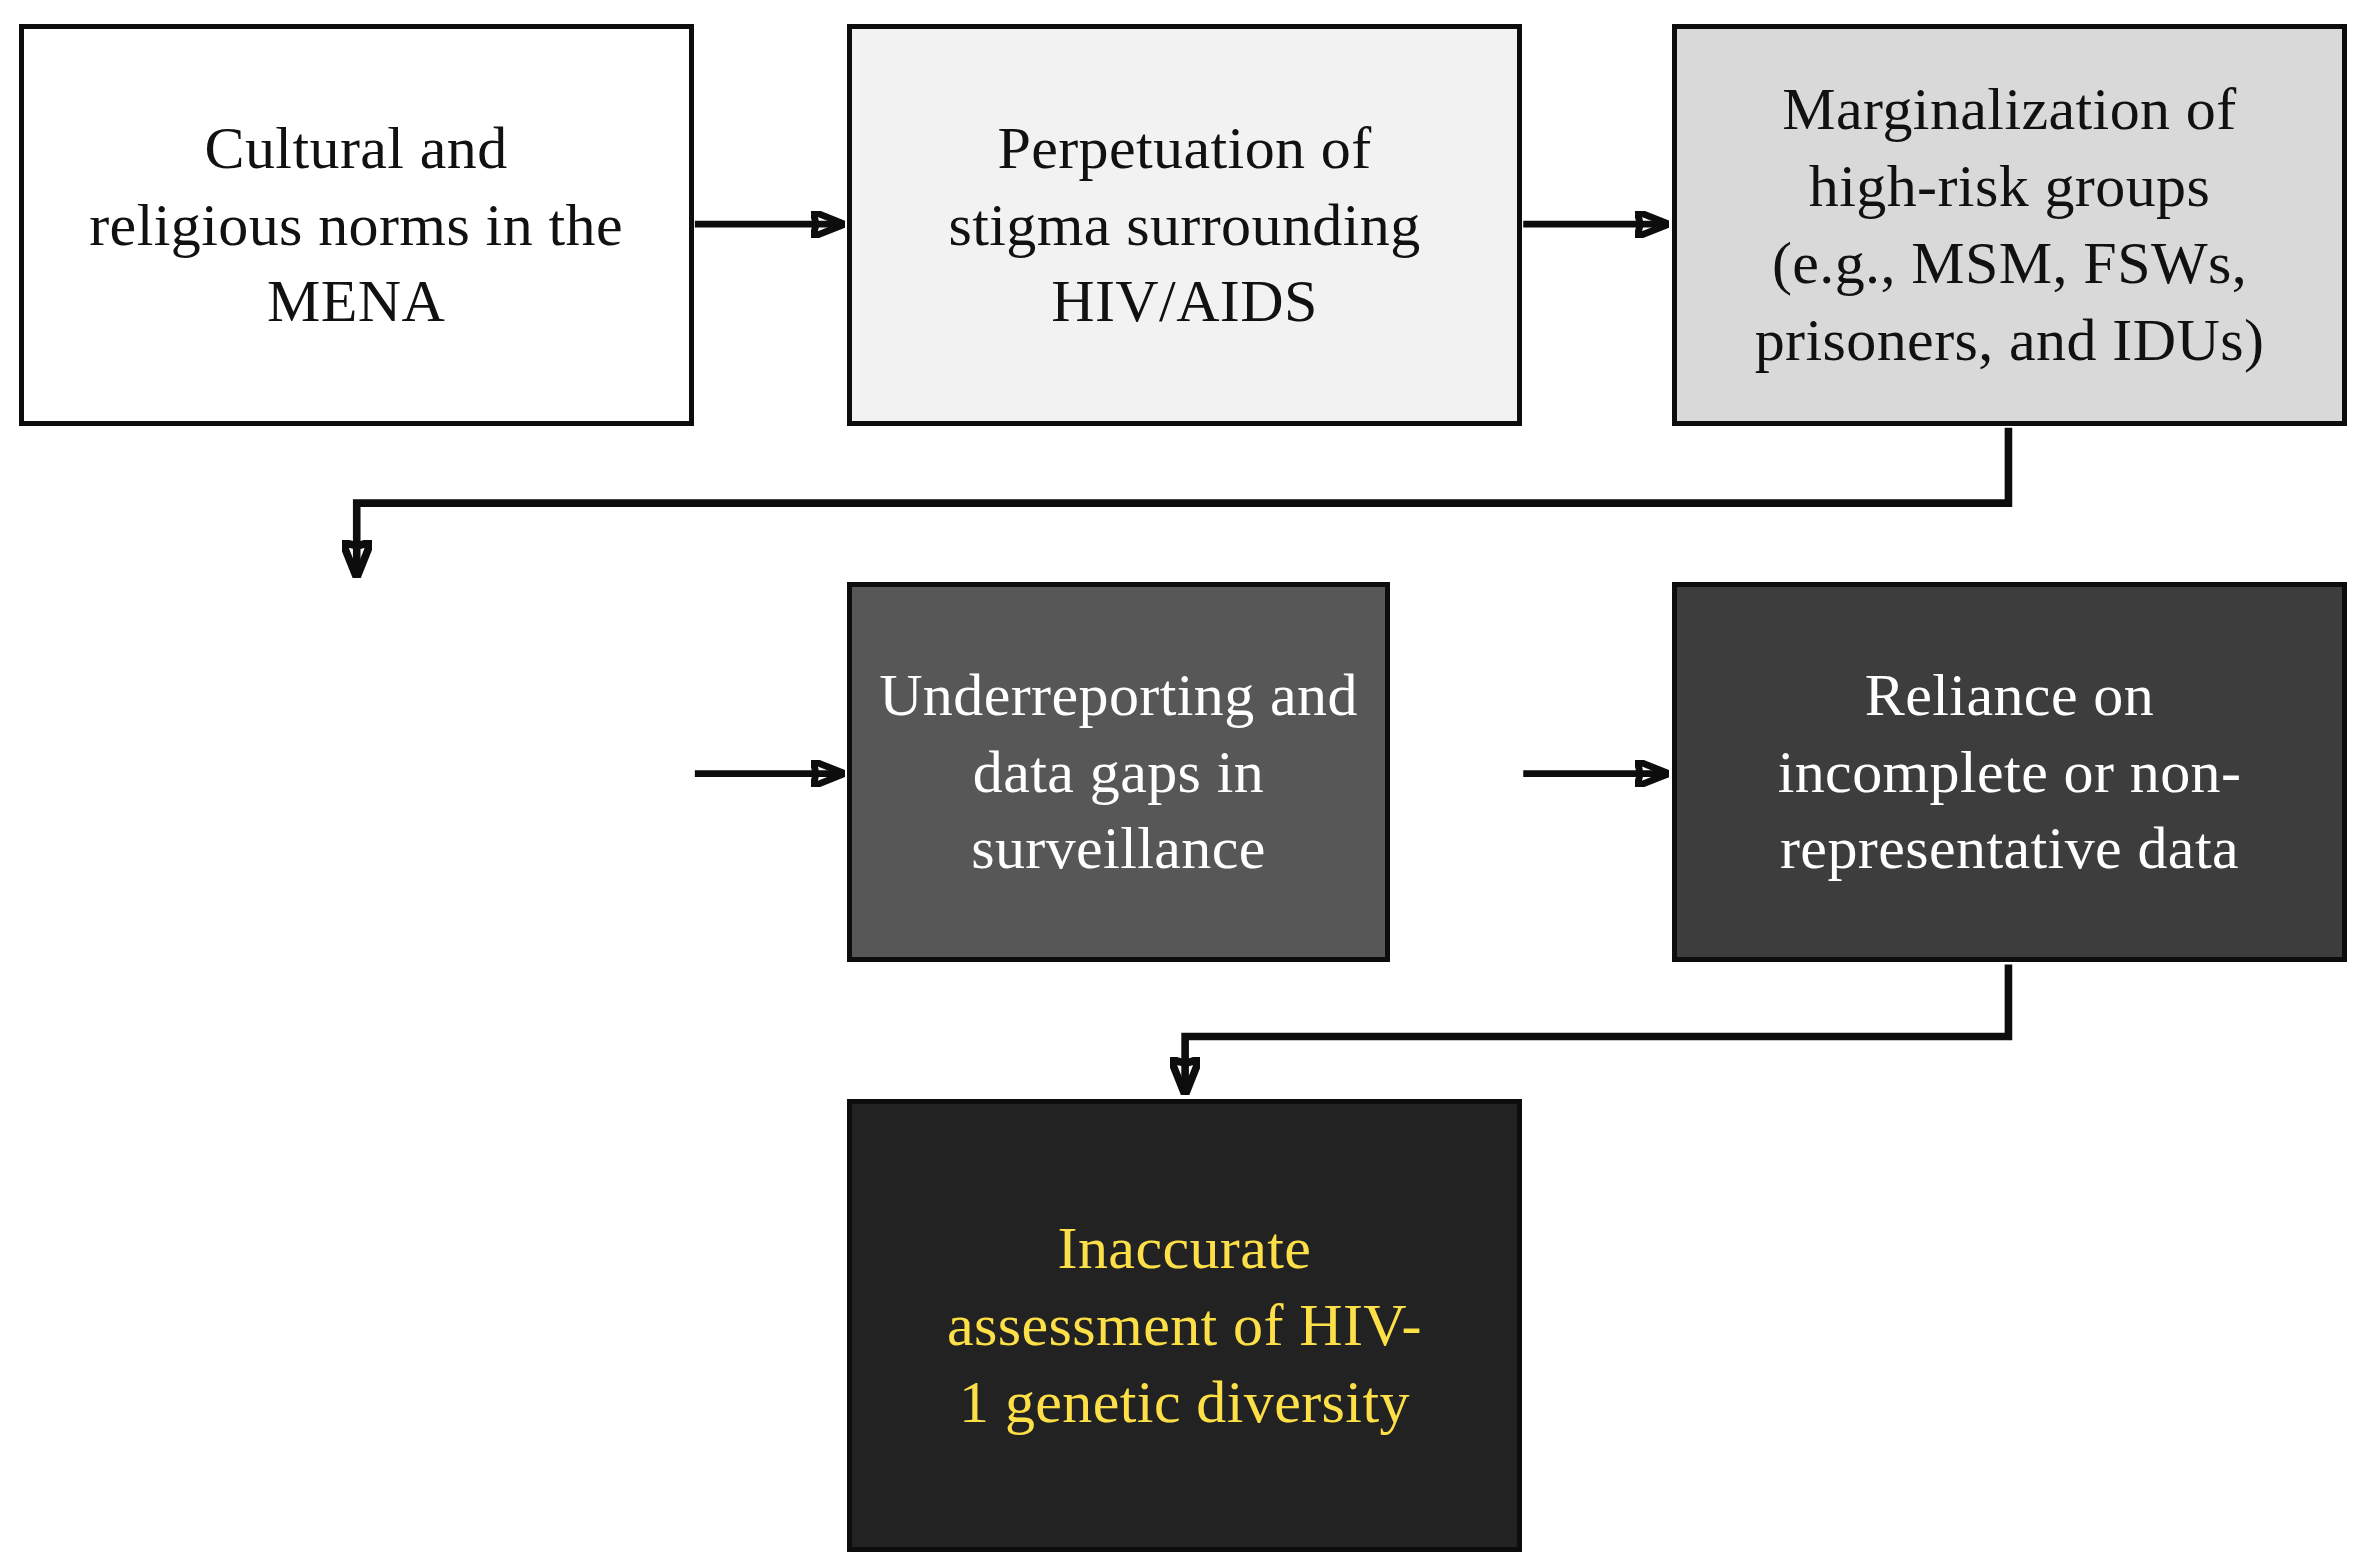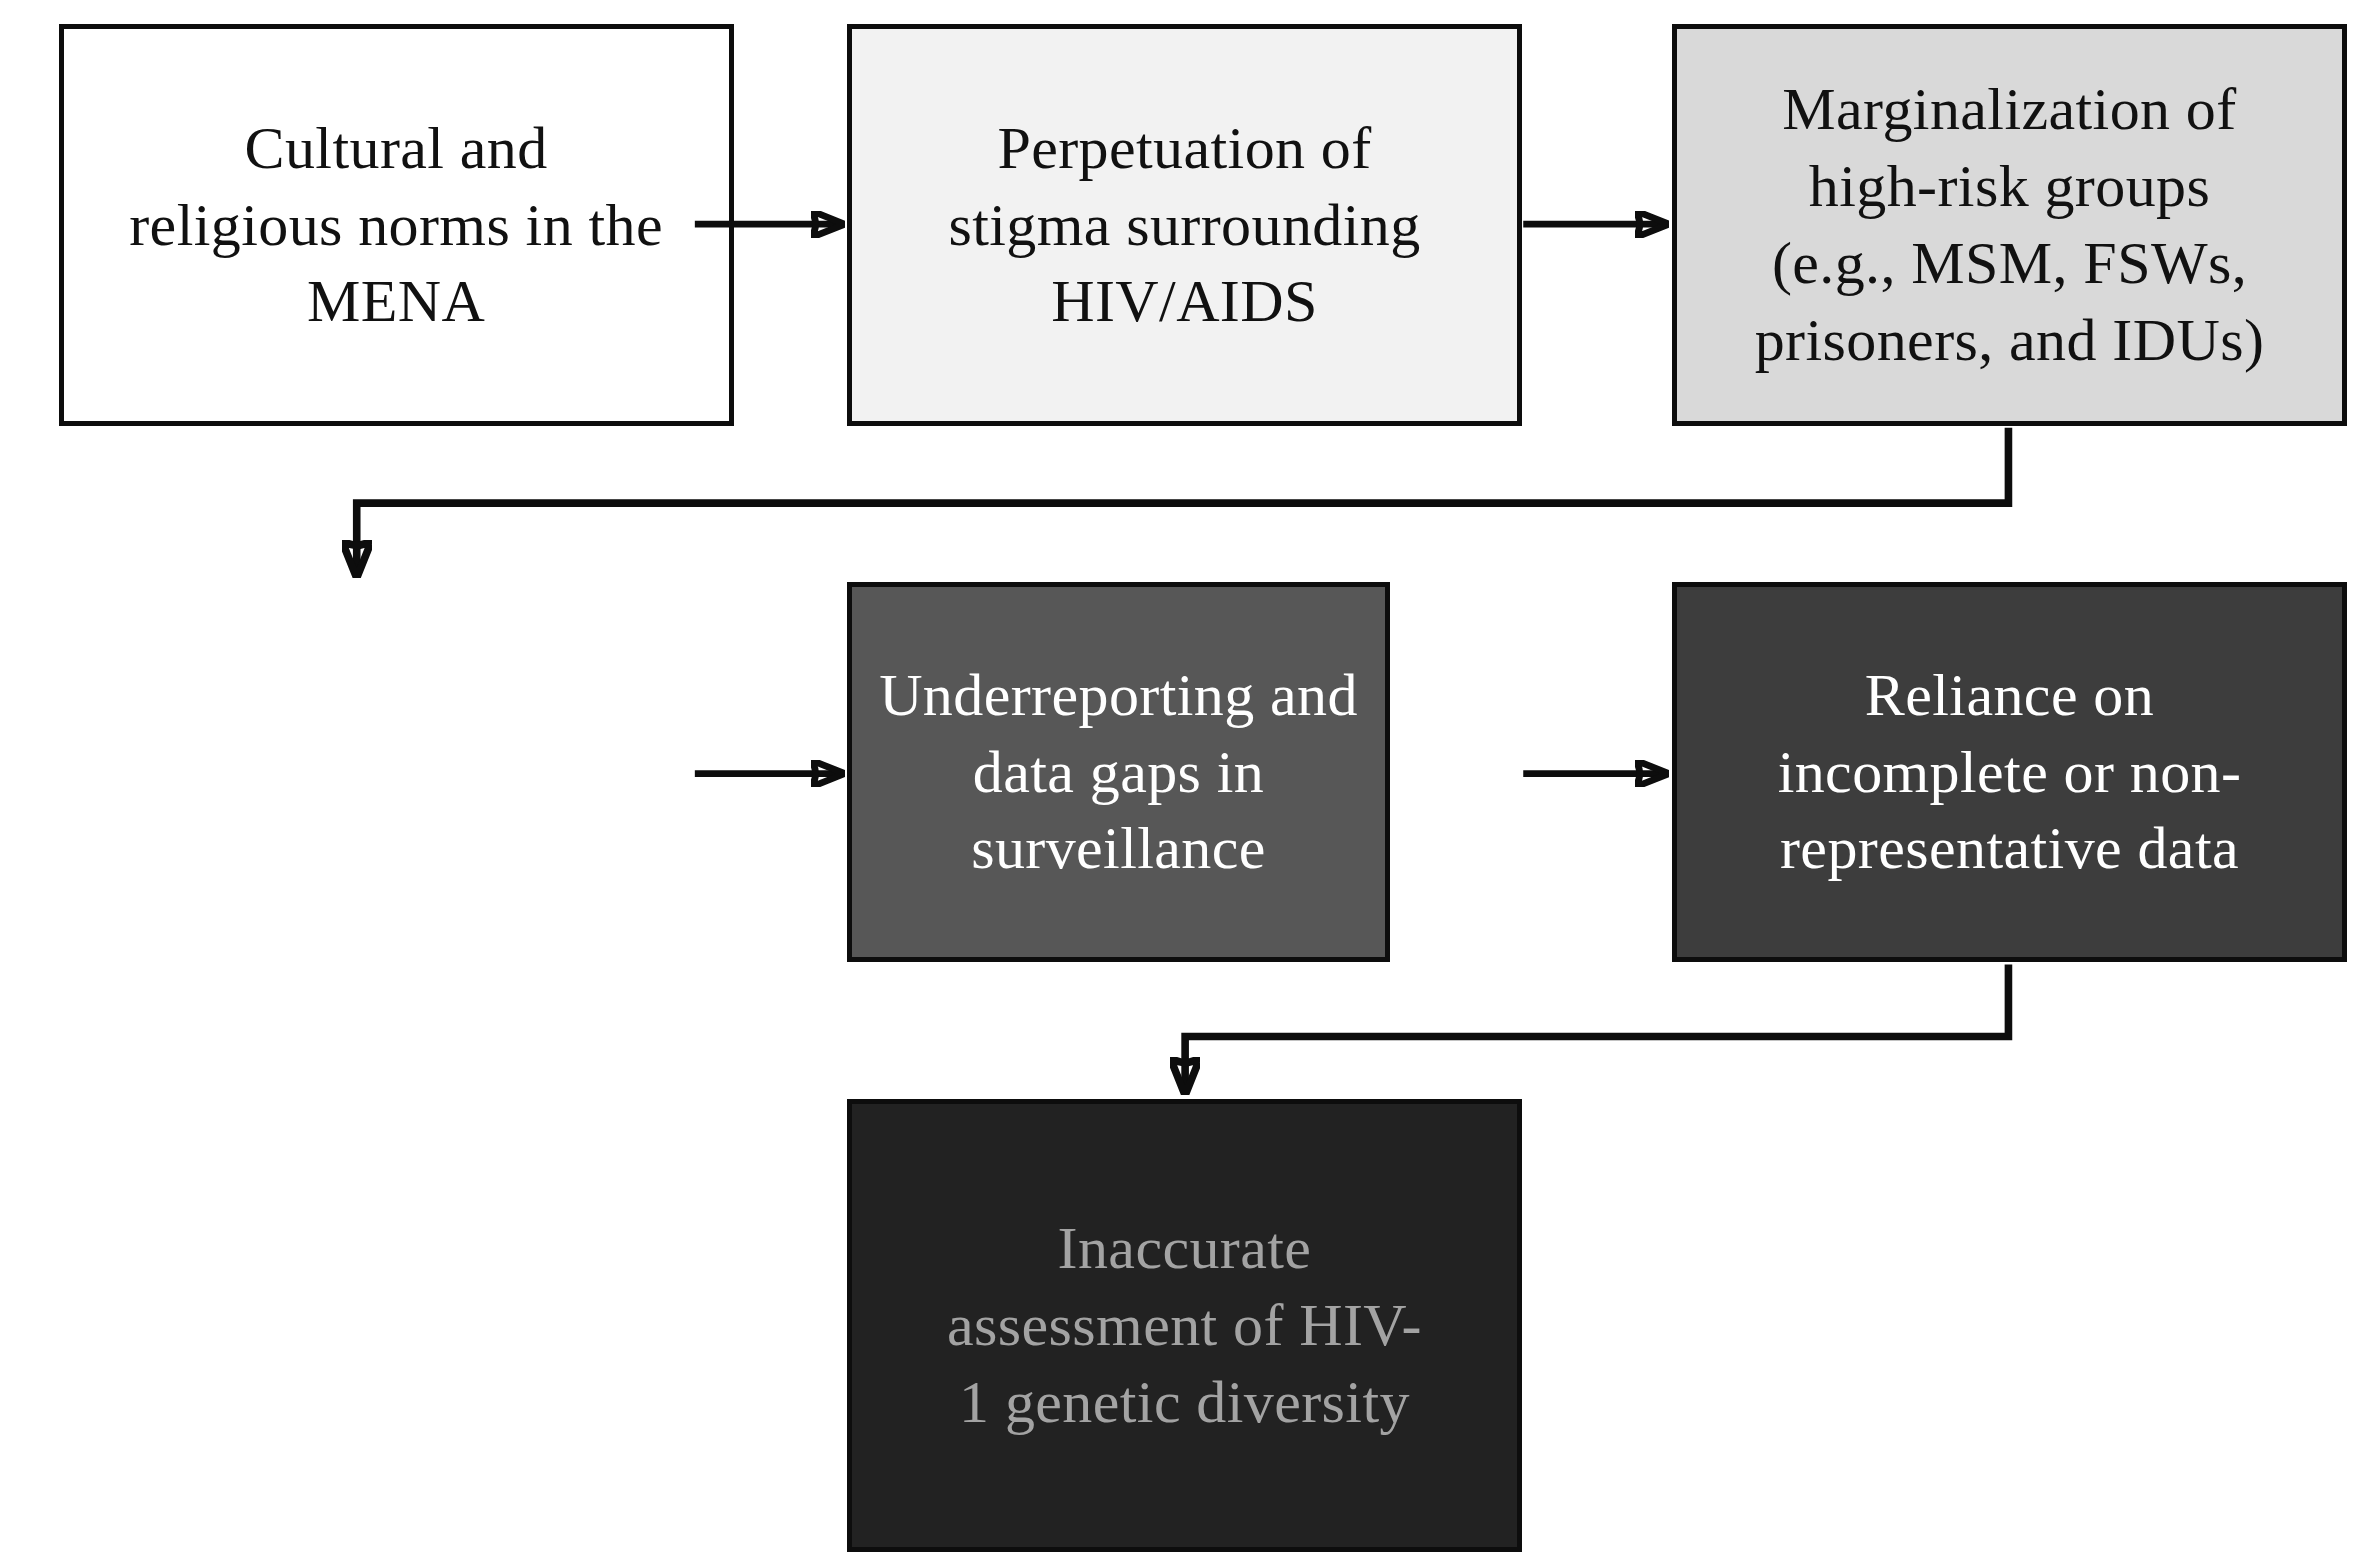--- a/index.html
+++ b/index.html
@@ -25,21 +25,21 @@
     text-align: center;
   }
   .flow-box .label {
     white-space: pre-line;
     font-size: 60px;
     line-height: 1.28;
     letter-spacing: 0.4px;
     padding: 0 8.5px;
   }
   
-  #b1 { left: 18.6px;   top: 24px;   width: 675px; height: 402px; margin-left: 40px; }
+  #b1 { left: 18.6px;   top: 24px;   width: 675px; height: 402px; }
   #b2 { left: 847px; top: 24px;   width: 675px; height: 402px; }
   #b3 { left: 1672px; top: 24px;   width: 675px; height: 402px; }
   #b4 { left: 18.6px;   top: 582px;  width: 675px; height: 380px; }
   #b5 { left: 847px; top: 582px;  width: 543px; height: 380px; }
   #b6 { left: 1672px; top: 582px;  width: 675px; height: 380px; }
   #b7 { left: 847px; top: 1099px; width: 675px; height: 453px; }
   #connector-layer {
     position: absolute;
     left: 0; top: 0;
     width: 2377px;
@@ -78,21 +78,21 @@
   <div id="b5" class="flow-box" style="background: rgb(87, 87, 87); color: rgb(255, 255, 255);">
     <div class="label">Underreporting and
 data gaps in
 surveillance</div>
   </div>
   <div id="b6" class="flow-box" style="background: rgb(61, 61, 61); color: rgb(255, 255, 255);">
     <div class="label">Reliance on
 incomplete or non-
 representative data</div>
   </div>
-  <div id="b7" class="flow-box" style="background: rgb(34, 34, 34); color: #a3a3a3;">
+  <div id="b7" class="flow-box" style="background: rgb(34, 34, 34); color: #fde047;">
     <div class="label">Inaccurate
 assessment of HIV-
 1 genetic diversity</div>
   </div>
 
   <svg id="connector-layer" viewBox="0 0 2812 1844" xmlns="http://www.w3.org/2000/svg">
     <defs>
       <marker id="ah" viewBox="0 0 5 4" refX="4.6" refY="2" markerWidth="5" markerHeight="4" orient="auto" markerUnits="strokeWidth">
         <path d="M0,0 L5,2 L0,4 Q1.4,2 0,0 Z" fill="#0d0d0d" stroke="none"></path>
       </marker>

